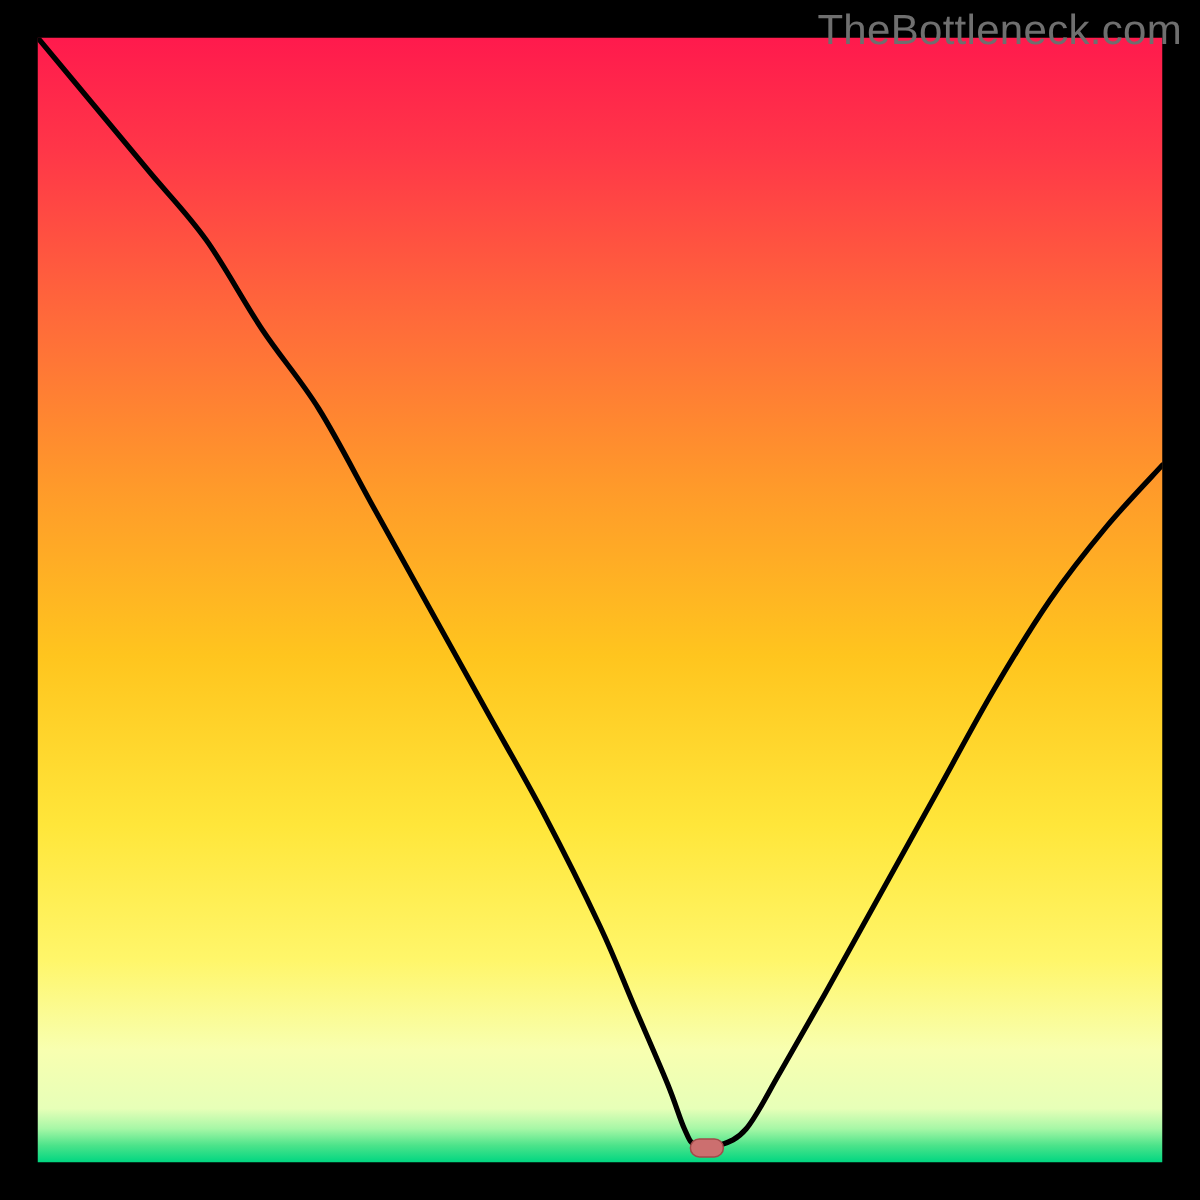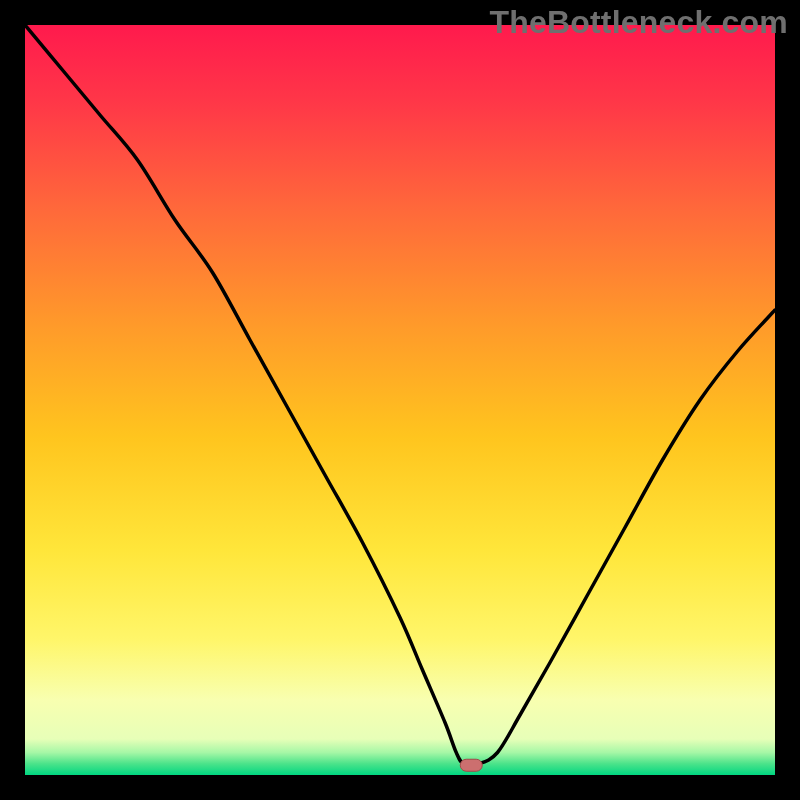--- a/index.html
+++ b/index.html
@@ -14,22 +14,22 @@
     position: relative;
     width: 800px;
     height: 800px;
     background: #000;
   }
   .watermark {
     position: absolute;
     top: 4px;
     right: 12px;
     font-family: Arial, Helvetica, sans-serif;
-    font-size: 32px;
-    font-weight: 700;
+    font-size: 28px;
+    font-weight: 400;
     color: #6f6f6f;
     letter-spacing: 0.2px;
     z-index: 20;
   }
   .plot-wrap {
     position: absolute;
     left: 25px;
     top: 25px;
     width: 750px;
     height: 750px;

